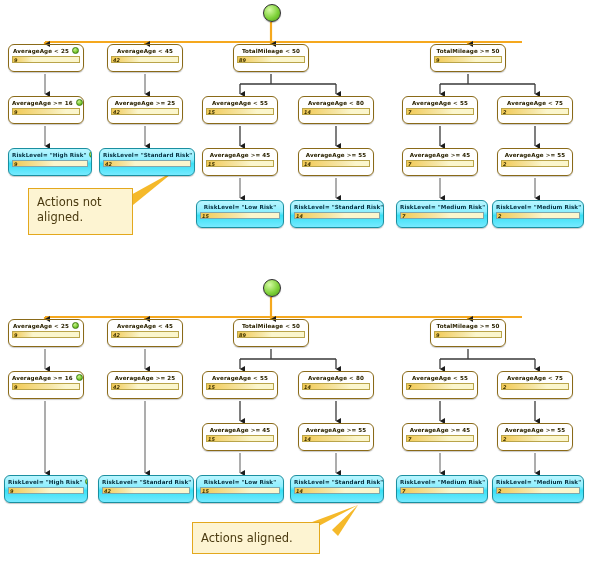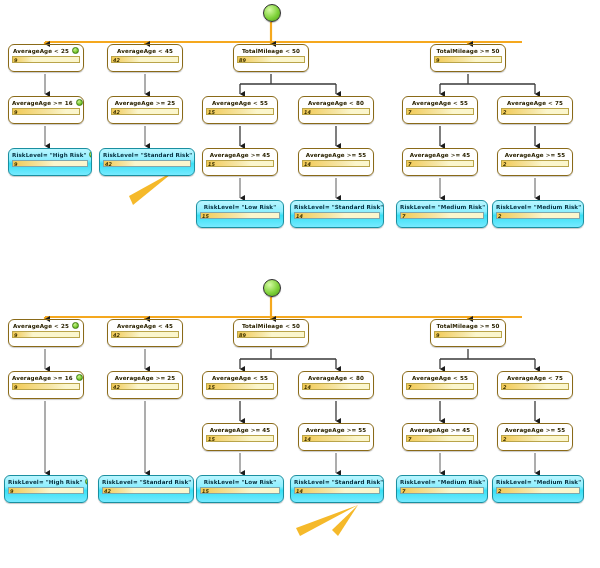--- a/index.html
+++ b/index.html
@@ -332,20 +332,23 @@
       </div>
   </div>
   <div class="node leaf" style="left:492px;top:200px;width:92px;height:28px;">
     <div class="title">RiskLevel= "Medium Risk"</div>
     <div class="bar">
         <div class="fill" style="width:56%"></div>
         <div class="num">2</div>
       </div>
   </div>
 
+  <div class="callout" style="left:28px;top:188px;width:105px;height:47px;">
+    <span>Actions not aligned.</span>
+  </div>
 
   <div class="root" style="left:263px;top:279px;"></div>
 
   <div class="node cond" style="left:8px;top:319px;width:76px;height:28px;">
     <div class="title"><span>AverageAge &lt; 25</span><span class="dot"></span></div>
     <div class="bar">
         <div class="fill" style="width:30%"></div>
         <div class="num">9</div>
       </div>
   </div>
@@ -479,14 +482,17 @@
       </div>
   </div>
   <div class="node leaf" style="left:492px;top:475px;width:92px;height:28px;">
     <div class="title">RiskLevel= "Medium Risk"</div>
     <div class="bar">
         <div class="fill" style="width:56%"></div>
         <div class="num">2</div>
       </div>
   </div>
 
+  <div class="callout" style="left:192px;top:522px;width:128px;height:32px;display:flex;align-items:center;">
+    <span>Actions aligned.</span>
+  </div>
 
 </div>
 
 </body></html>

